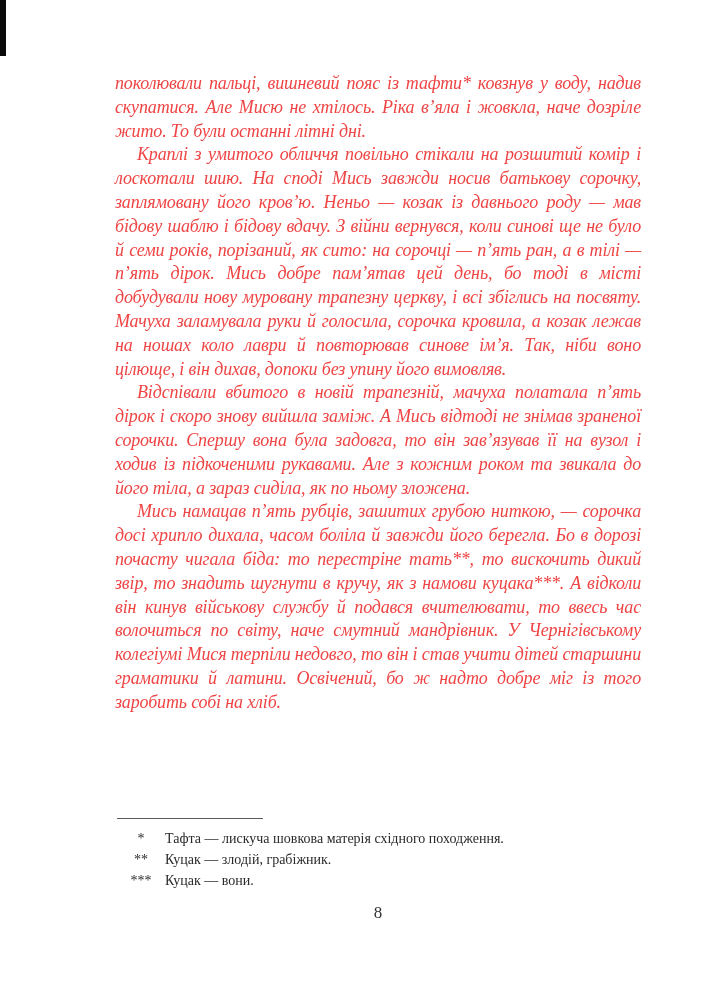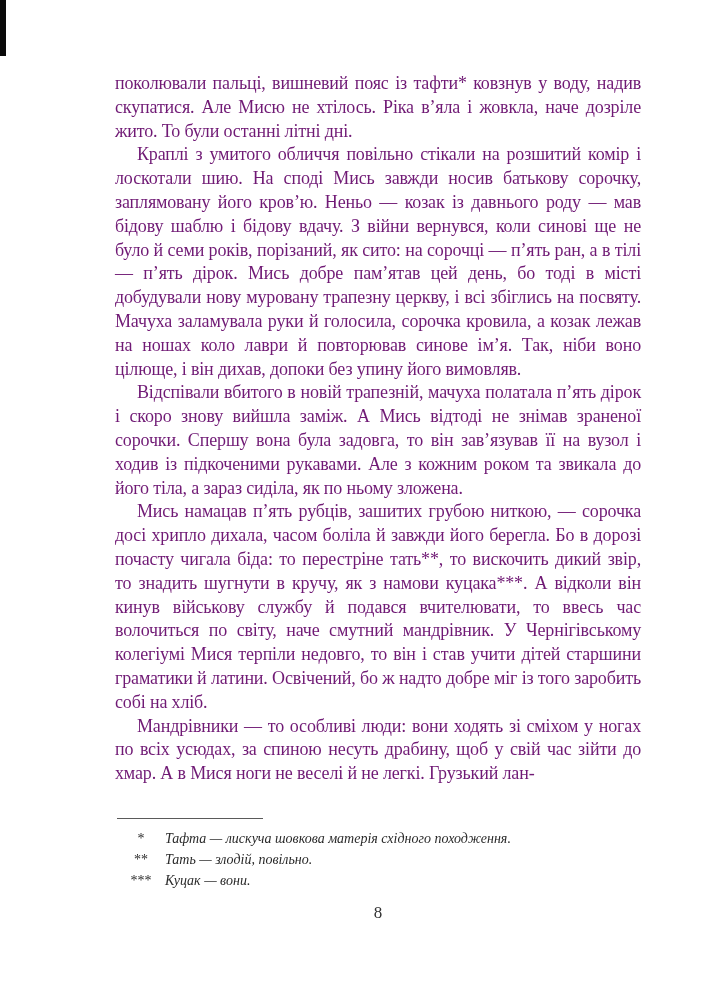--- a/index.html
+++ b/index.html
@@ -28,21 +28,22 @@
     left: 115px;
     top: 72px;
     width: 526px;
   }
   .para {
     font-size: 18px;
     line-height: 23.8px;
     text-align: justify;
     letter-spacing: -0.15px;
     margin: 0;
-    color: #701a75;
+    color: #ef4444;
+    font-style: italic;
   }
   .para.indent {
     text-indent: 22px;
   }
   .footnote-block {
     position: absolute;
     left: 117px;
     top: 818px;
     width: 524px;
   }
@@ -58,21 +59,20 @@
     line-height: 21px;
     color: #2a2a2a;
   }
   .fn-marker {
     width: 48px;
     text-align: center;
     flex: 0 0 48px;
   }
   .fn-text {
     flex: 1;
-    font-style: italic;
   }
   .page-number {
     position: absolute;
     left: 115px;
     top: 903px;
     width: 526px;
     text-align: center;
     font-size: 17px;
     color: #333333;
   }
@@ -80,32 +80,31 @@
 </head>
 <body>
 
 <div class="scan-bar"></div>
 
 <div class="text-block">
   <p class="para">поколювали пальці, вишневий пояс із тафти* ковзнув у воду, надив скупатися. Але Мисю не хтілось. Ріка в’яла і жовкла, наче дозріле жито. То були останні літні дні.</p>
   <p class="para indent">Краплі з умитого обличчя повільно стікали на розшитий комір і лоскотали шию. На споді Мись завжди носив батькову сорочку, заплямовану його кров’ю. Неньо — козак із давнього роду — мав бідову шаблю і бідову вдачу. З війни вернувся, коли синові ще не було й семи років, порізаний, як сито: на сорочці — п’ять ран, а в тілі — п’ять дірок. Мись добре пам’ятав цей день, бо тоді в місті добудували нову муровану трапезну церкву, і всі збіглись на посвяту. Мачуха заламувала руки й голосила, сорочка кровила, а козак лежав на ношах коло лаври й повторював синове ім’я. Так, ніби воно цілюще, і він дихав, допоки без упину його вимовляв.</p>
   <p class="para indent">Відспівали вбитого в новій трапезній, мачуха полатала п’ять дірок і скоро знову вийшла заміж. А Мись відтоді не знімав зраненої сорочки. Спершу вона була задовга, то він зав’язував її на вузол і ходив із підкоченими рукавами. Але з кожним роком та звикала до його тіла, а зараз сиділа, як по ньому зложена.</p>
   <p class="para indent">Мись намацав п’ять рубців, зашитих грубою ниткою, — сорочка досі хрипло дихала, часом боліла й завжди його берегла. Бо в дорозі почасту чигала біда: то перестріне тать**, то вискочить дикий звір, то знадить шугнути в кручу, як з намови куцака***. А відколи він кинув військову службу й подався вчителювати, то ввесь час волочиться по світу, наче смутний мандрівник. У Чернігівському колегіумі Мися терпіли недовго, то він і став учити дітей старшини граматики й латини. Освічений, бо ж надто добре міг із того заробить собі на хліб.</p>
-  <p class="para indent">Мандрівники — то особливі люди: вони ходять зі сміхом у ногах по всіх усюдах, за спиною несуть драбину, щоб у свій час зійти до хмар. А в Мися ноги не веселі й не легкі. Грузький лан-</p>
 </div>
 
 <div class="footnote-block">
   <div class="footnote-separator"></div>
   <div class="footnote">
     <span class="fn-marker">*</span>
     <span class="fn-text">Тафта — лискуча шовкова матерія східного походження.</span>
   </div>
   <div class="footnote">
     <span class="fn-marker">**</span>
-    <span class="fn-text">Тать — злодій, повільно.</span>
+    <span class="fn-text">Куцак — злодій, грабіжник.</span>
   </div>
   <div class="footnote">
     <span class="fn-marker">***</span>
     <span class="fn-text">Куцак — вони.</span>
   </div>
 </div>
 
 <div class="page-number">8</div>
 
 </body></html>

